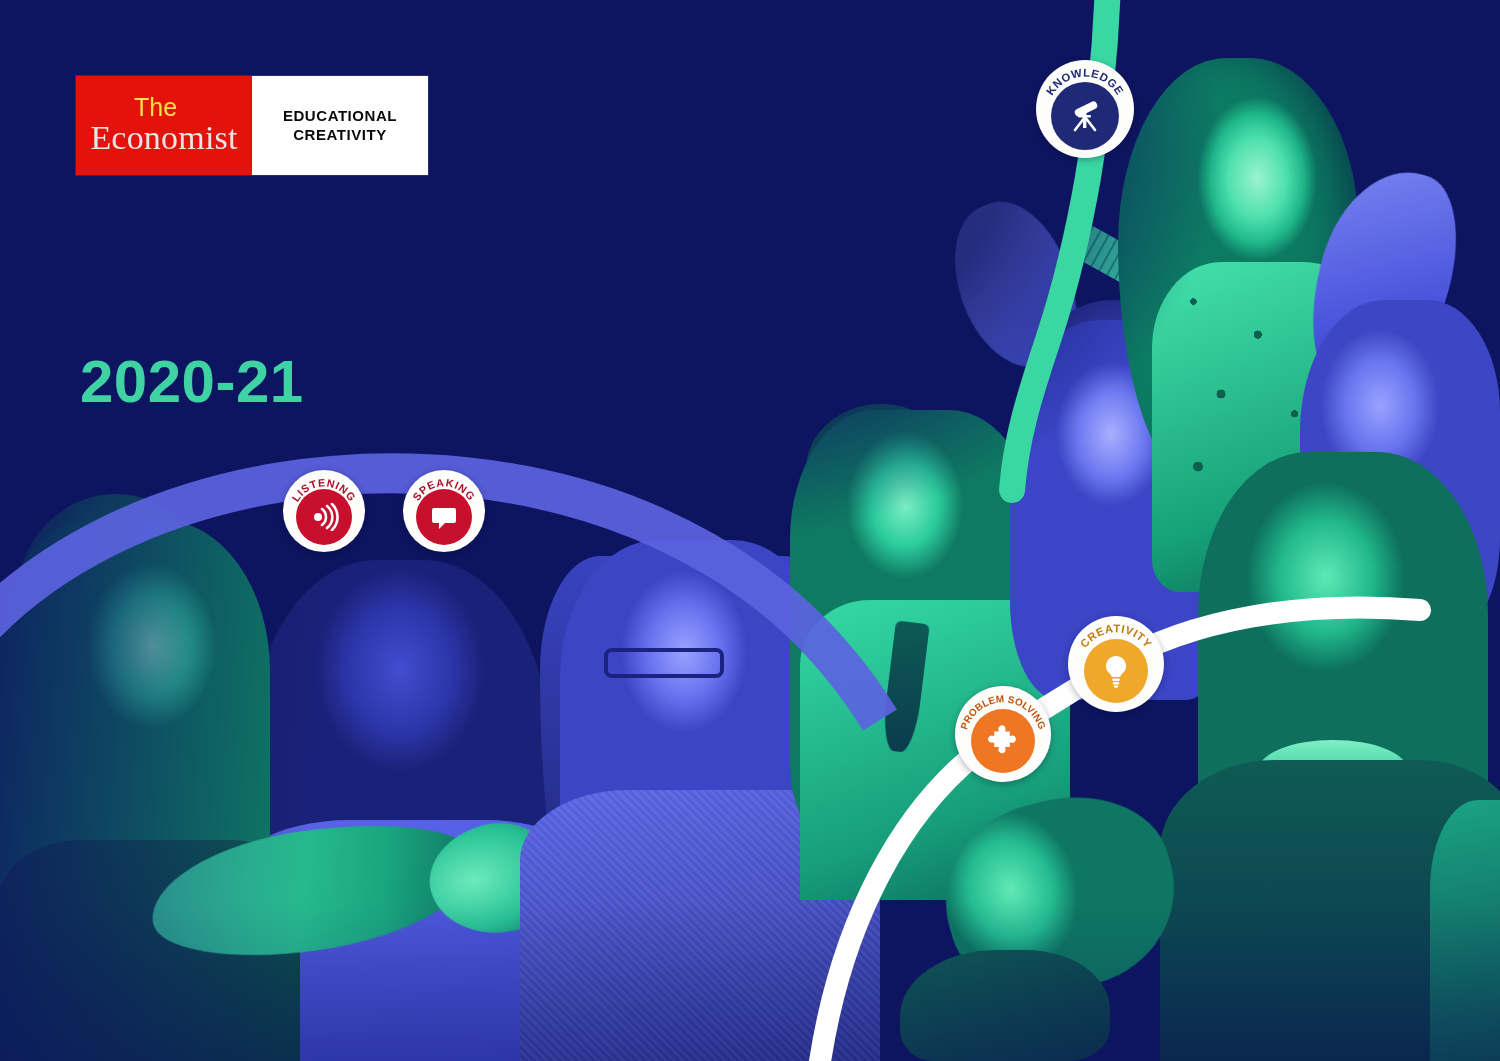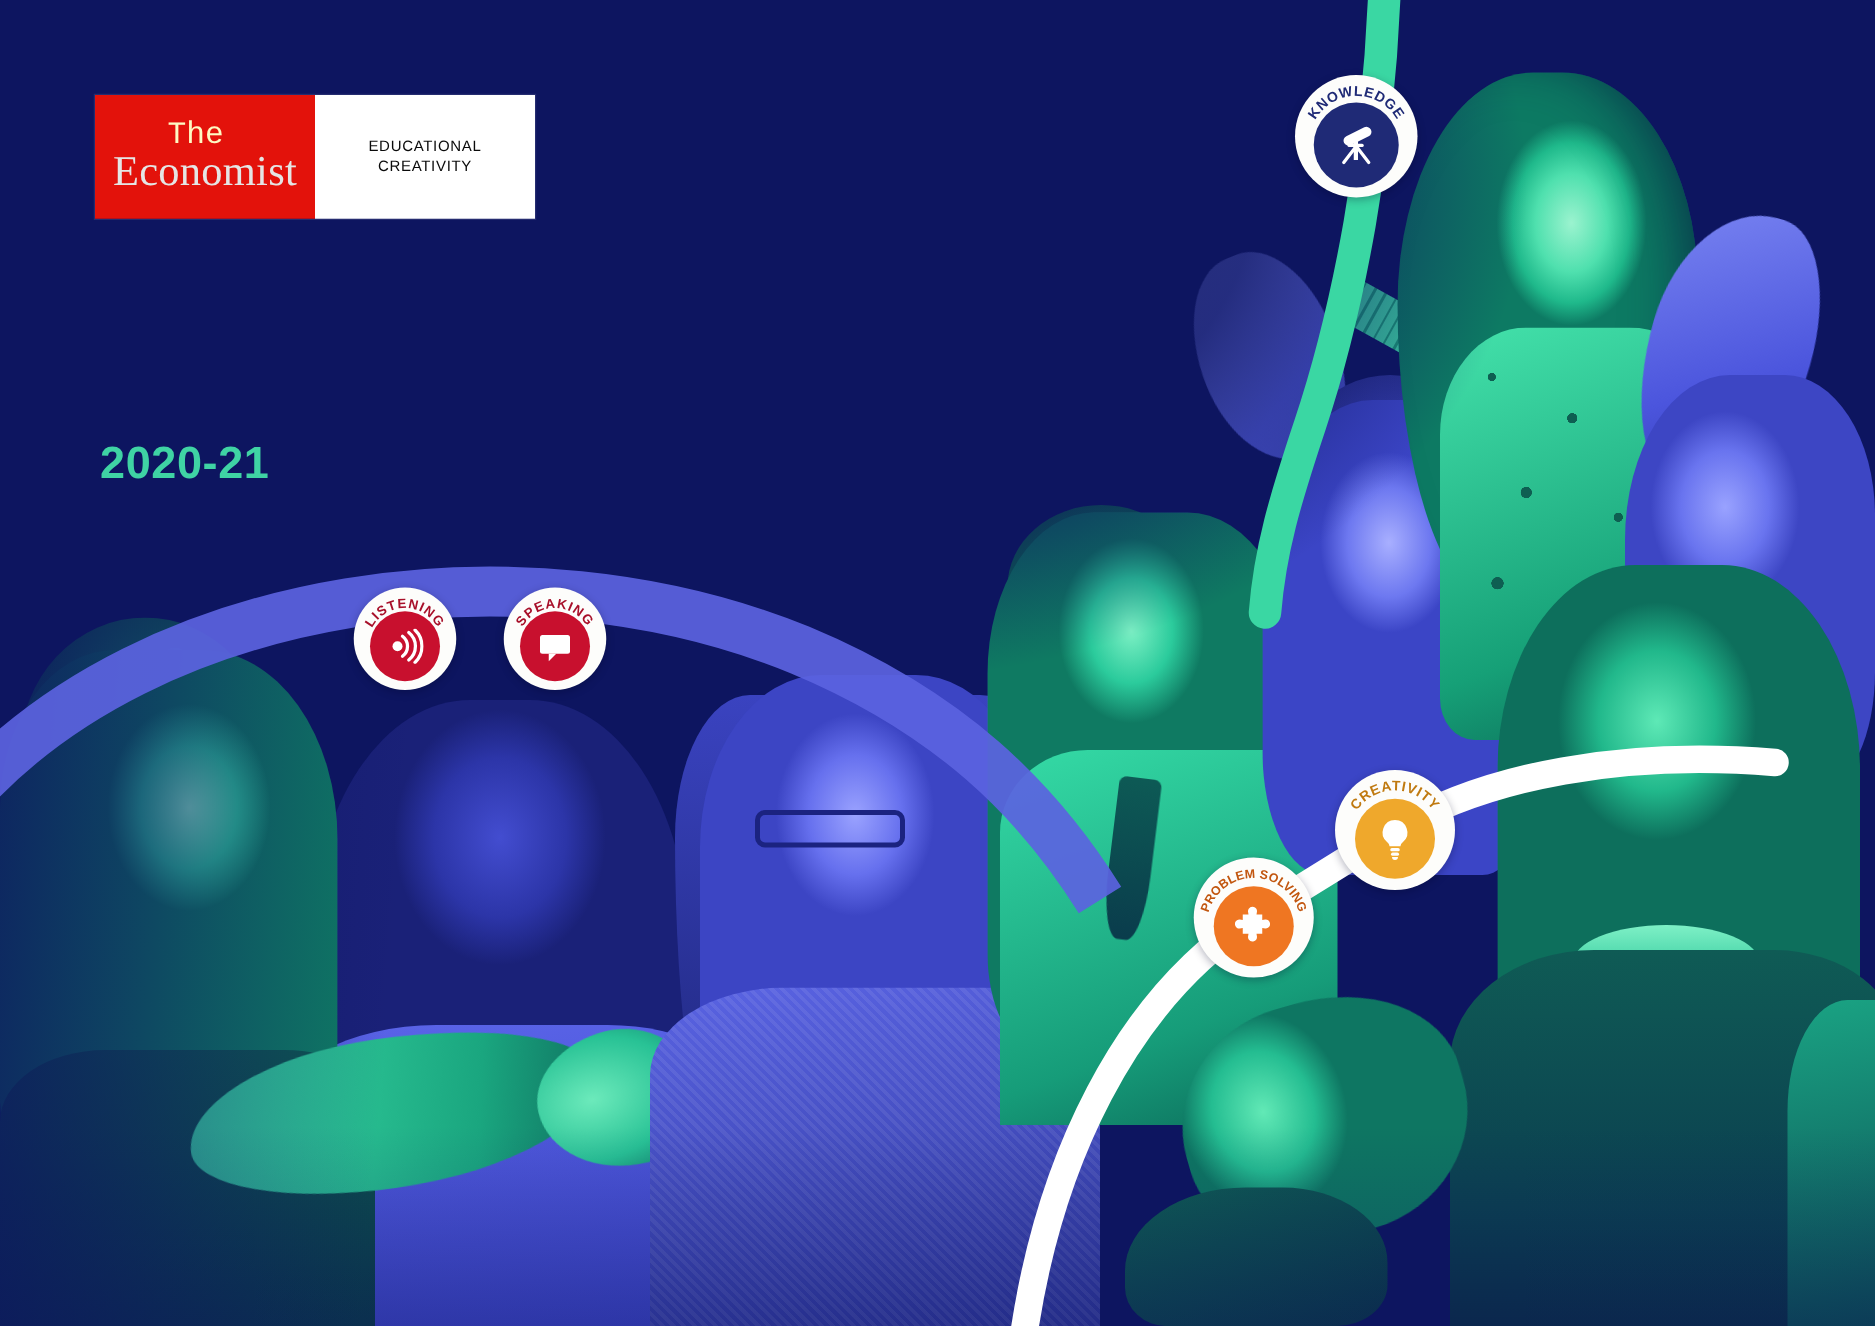--- a/index.html
+++ b/index.html
@@ -168,33 +168,33 @@
   .badge .disc{border-radius:50%;display:flex;align-items:center;justify-content:center;}
   .badge svg{display:block;}
   .badge .arc-label{position:absolute;inset:0;}
   .badge .arc-label text{font-family:"Liberation Sans",sans-serif;font-weight:700;}
 
   
   .logo{position:absolute;left:76px;top:76px;width:352px;height:99px;display:flex;
     box-shadow:0 0 0 1px rgba(255,255,255,.10);}
   .logo-red{width:176px;background:#e3120b;display:flex;flex-direction:column;
     align-items:center;justify-content:center;}
-  .logo-red .l1{font-family:Liberation Mono, monospace;color:#fef9c3;font-size:25px;line-height:1;
+  .logo-red .l1{font-family:Liberation Sans, sans-serif;color:#fde047;font-size:25px;line-height:1;
     align-self:flex-start;margin-left:58px;}
   .logo-red .l2{font-family:"Liberation Serif",serif;color:#e5e5e5;font-size:34px;line-height:1.06;
     letter-spacing:.2px;}
   .logo-white{width:176px;background:#fff;display:flex;flex-direction:column;
     align-items:center;justify-content:center;gap:3px;}
-  .logo-white span{color:#0a0a0a;font-size:12px;font-weight:400;letter-spacing:.55px;line-height:1.1;text-align:right;}
+  .logo-white span{color:#0a0a0a;font-size:15px;font-weight:700;letter-spacing:.55px;line-height:1.1;text-align:right;}
 
   .title{position:absolute;left:78px;top:212px;
     font-family:"Liberation Serif",serif;color:#ffffff;font-size:118px;line-height:1;
     letter-spacing:-1px;font-weight:400;}
   .subtitle{position:absolute;left:80px;top:352px;
-    color:#3fd3a4;font-size:36px;font-weight:700;letter-spacing:.5px;line-height:1;}
+    color:#3fd3a4;font-size:60px;font-weight:700;letter-spacing:.5px;line-height:1;}
 </style>
 </head>
 <body>
 
 <div class="cover">
 
   <div class="montage">
     <div class="ph blob" id="p-kid-back-blue"></div>
     <div class="ph" id="p-kid-back-shirt"></div>
 

